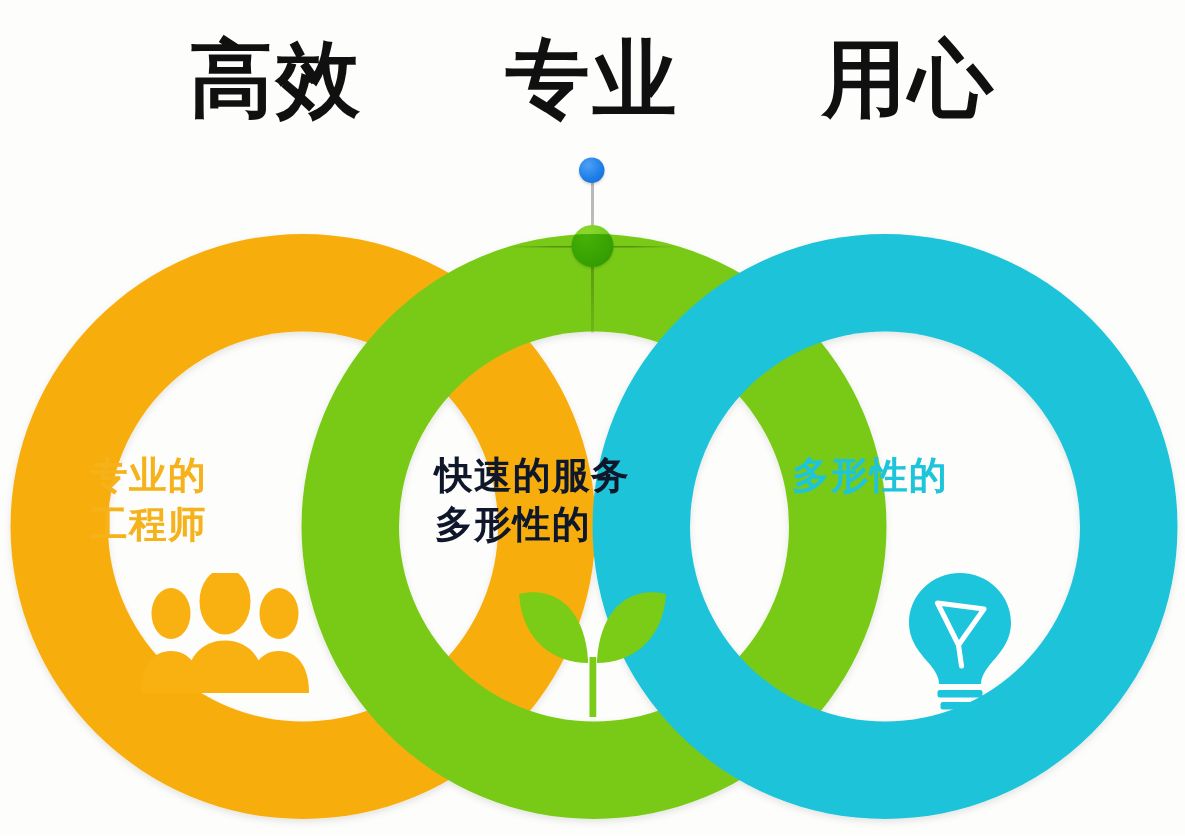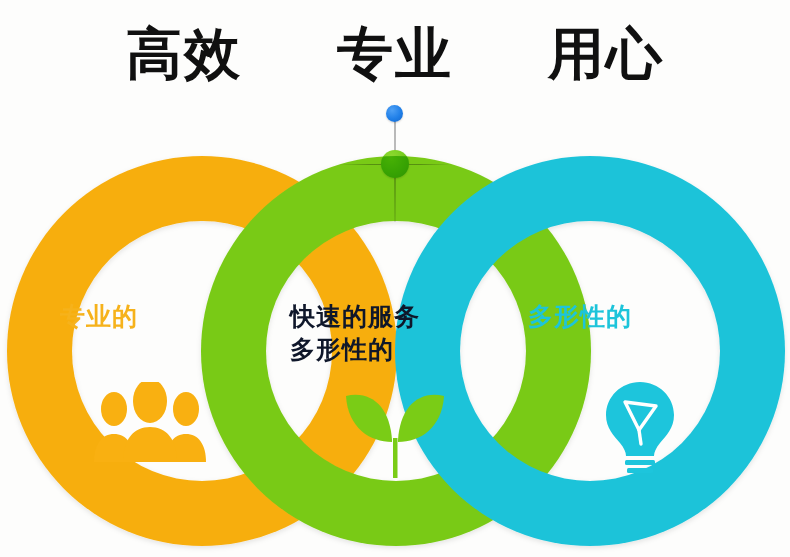--- a/index.html
+++ b/index.html
@@ -191,20 +191,21 @@
 
     <g filter="url(#softShadow)" style="mix-blend-mode:multiply;">
       <rect x="0" y="0" width="790" height="557" fill="#f9b011" mask="url(#ringMaskOrange)"></rect>
       <rect x="0" y="0" width="790" height="557" fill="#7acc16" mask="url(#ringMaskGreen)"></rect>
       <rect x="0" y="0" width="790" height="557" fill="#1dc5dc" mask="url(#ringMaskBlue)"></rect>
     </g>
   </svg>
 
   <div class="circle-text" id="text-orange">
     <span class="l1">专业的</span>
+    <span class="l2">工程师</span>
   </div>
   <svg class="circle-icon" id="icon-people" width="116" height="80" viewBox="0 0 116 80">
     <g fill="#f9b011">
       <ellipse cx="22" cy="27" rx="13" ry="17"></ellipse>
       <path d="M2 80 C2 62 10 52 22 52 C34 52 42 62 42 80 Z"></path>
       <ellipse cx="94" cy="27" rx="13" ry="17"></ellipse>
       <path d="M74 80 C74 62 82 52 94 52 C106 52 114 62 114 80 Z"></path>
       <ellipse cx="58" cy="19" rx="17" ry="22"></ellipse>
       <path d="M31 80 C31 57 42 45 58 45 C74 45 85 57 85 80 Z"></path>
     </g>

